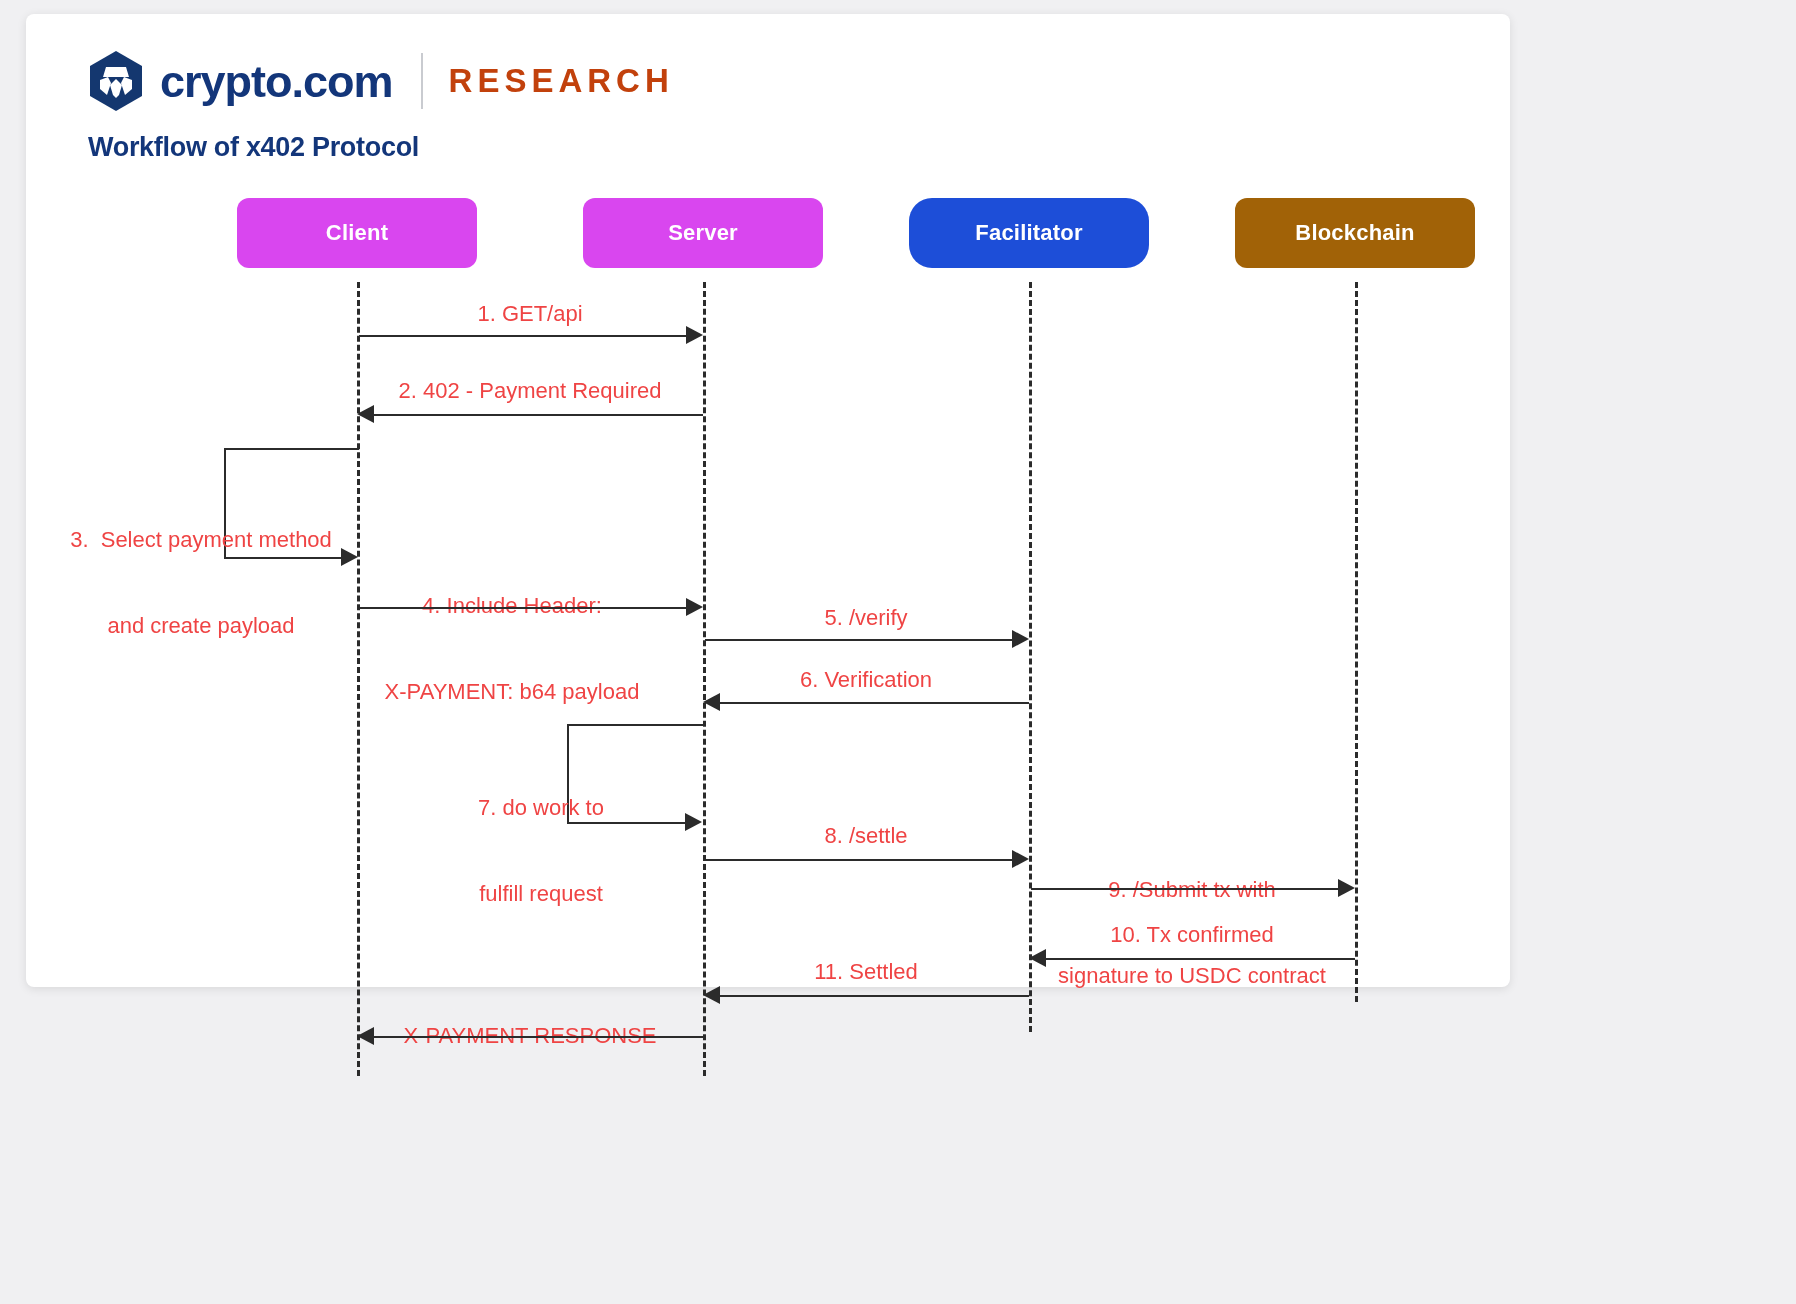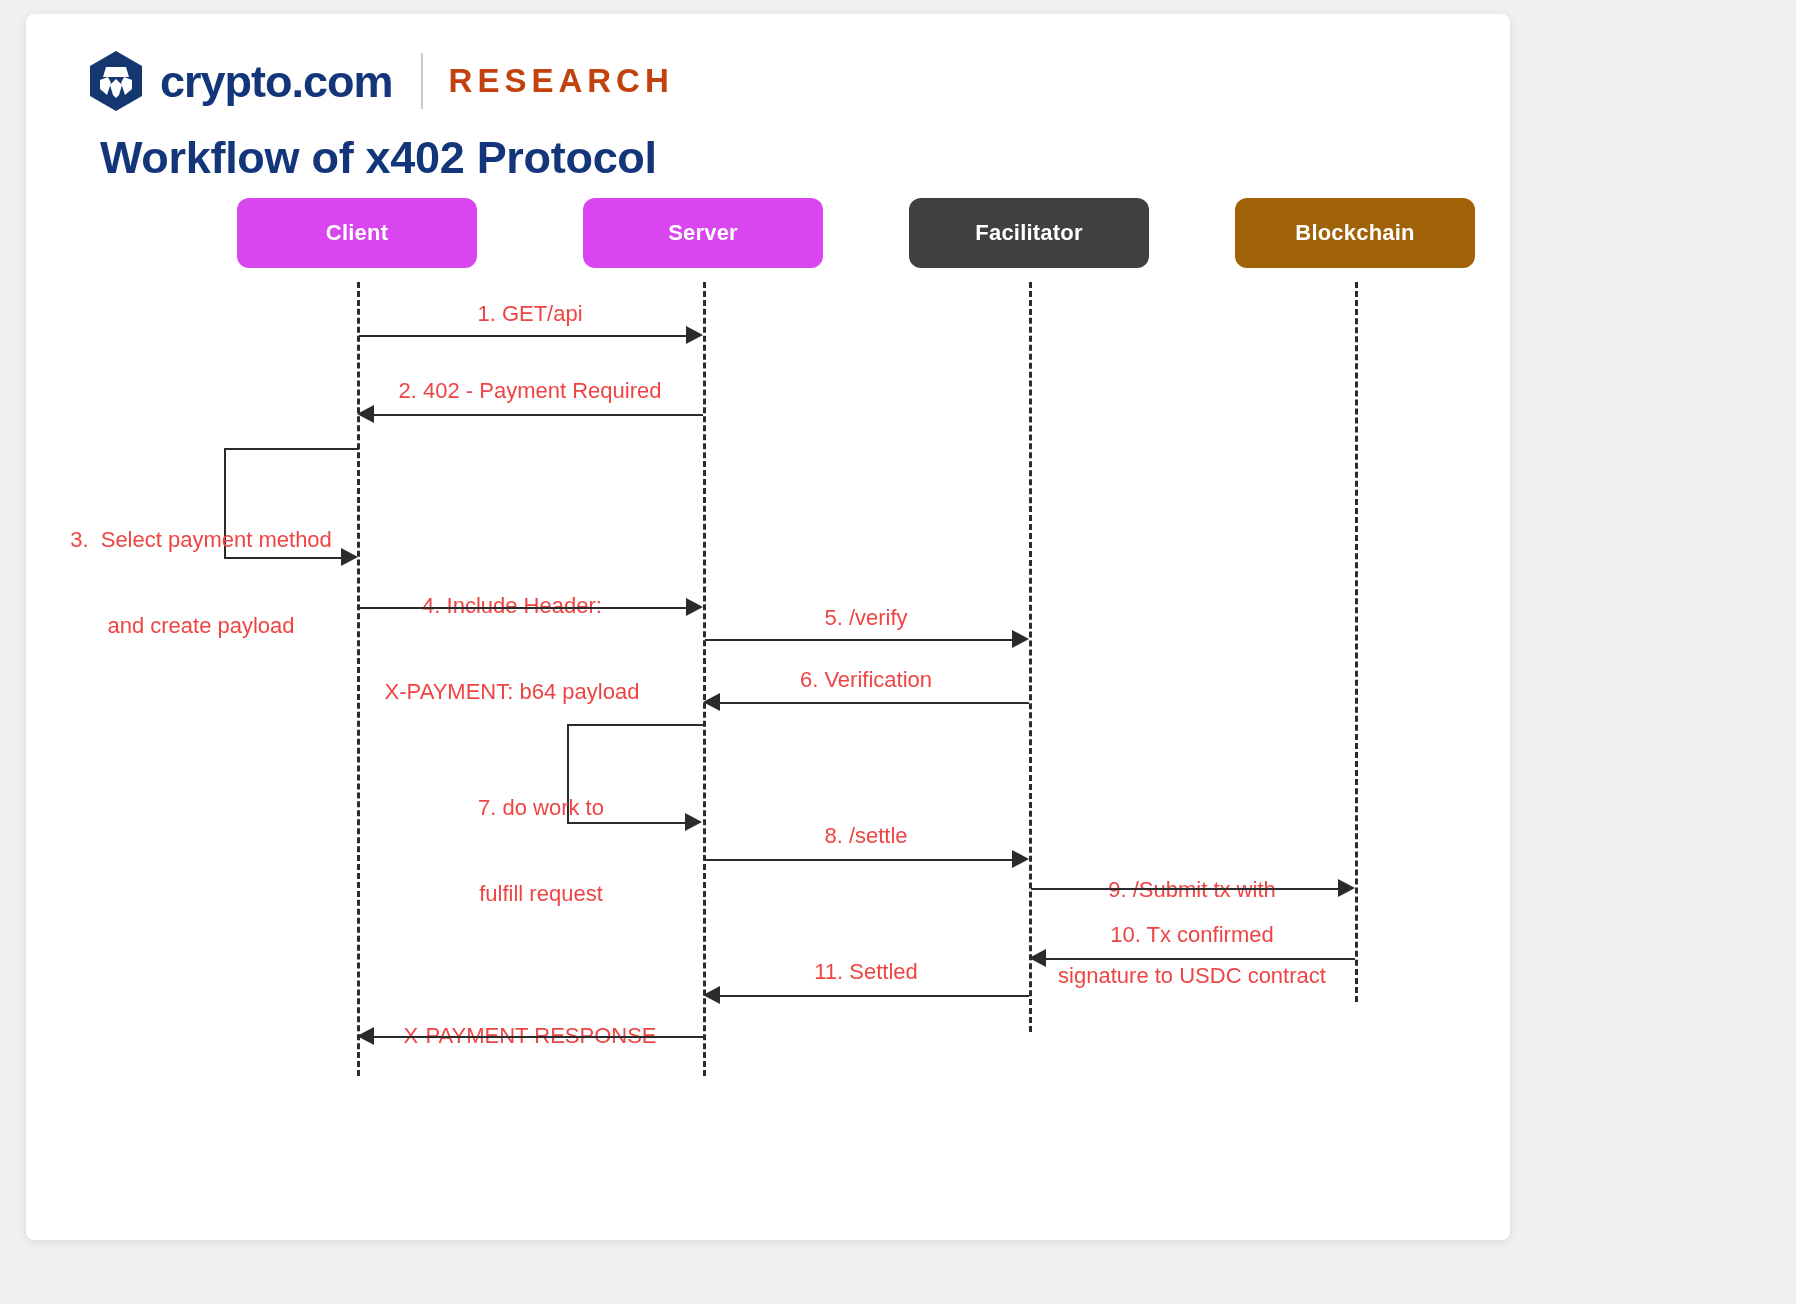--- a/index.html
+++ b/index.html
@@ -1,25 +1,25 @@
 <!DOCTYPE html>
 <html><head>
 <meta charset="utf-8">
 <style>
   html,body{margin:0;padding:0;background:#f0f0f2;}
   body{font-family:"Liberation Sans","DejaVu Sans",sans-serif;}
   .page{position:relative;width:1796px;height:1304px;background:#f0f0f2;overflow:hidden;}
-  .card{position:absolute;left:26px;top:14px;width:1484px;height:1226px;background:#ffffff;
+  .card{position:absolute;left:26px;top:14px;width:1484px;height:973px;background:#ffffff;
         border-radius:8px;box-shadow:0 2px 10px rgba(0,0,0,0.10);}
   .header{position:absolute;left:62px;top:36px;display:flex;align-items:center;height:62px;}
   .logo-mark{width:56px;height:62px;flex:0 0 auto;}
   .brand{font-size:45px;color:#13367a;font-weight:600;letter-spacing:-1px;margin-left:16px;line-height:1;}
   .divider{width:2px;height:56px;background:#c9cbd0;margin:0 26px 0 28px;}
   .research{font-size:33px;color:#c2410c;font-weight:700;letter-spacing:5px;}
-  .title{position:absolute;left:62px;top:118px;font-size:45px;color:#13367a;font-weight:600;letter-spacing:-0.3px;margin-left:12px;}
+  .title{position:absolute;left:62px;top:118px;font-size:27px;color:#13367a;font-weight:600;letter-spacing:-0.3px;}
 
   .diagram{position:absolute;left:0;top:0;width:1484px;height:1082px;}
 
   .actor{position:absolute;height:70px;border-radius:12px;display:flex;align-items:center;
          justify-content:center;color:#ffffff;font-size:22px;font-weight:700;letter-spacing:.2px;}
   .lifeline{position:absolute;width:0;border-left:3px dashed #2b2b2b;}
 
   .msg-label{position:absolute;font-size:22px;color:#ef4444;white-space:pre;line-height:1.25;text-align:center;}
   .msg-label.two{line-height:1.3;}
 
@@ -59,21 +59,21 @@
       <div class="lifeline" style="left:677px;top:268px;height:794px;"></div>
       <div class="lifeline" style="left:1003px;top:268px;height:750px;"></div>
       <div class="lifeline" style="left:1329px;top:268px;height:720px;"></div>
 
       <div class="actor" style="left:211px;top:184px;width:240px;background:#d946ef;">
         <span>Client</span>
       </div>
       <div class="actor" style="left:557px;top:184px;width:240px;background:#d946ef;">
         <span>Server</span>
       </div>
-      <div class="actor" style="left:883px;top:184px;width:240px;background:#404040;">
+      <div class="actor" style="left:883px;top:184px;width:240px;background:#1d4ed8;border-radius:23px;">
         <span>Facilitator</span>
       </div>
       <div class="actor" style="left:1209px;top:184px;width:240px;background:#a16207;">
         <span>Blockchain</span>
       </div>
 
       <div class="msg-label" style="left:331px;top:286px;width:346px;">1. GET/api</div>
       <div class="arrow-line" style="left:333px;top:321px;width:328px;"></div>
       <div class="head right" style="left:660px;top:312px;"></div>
 

